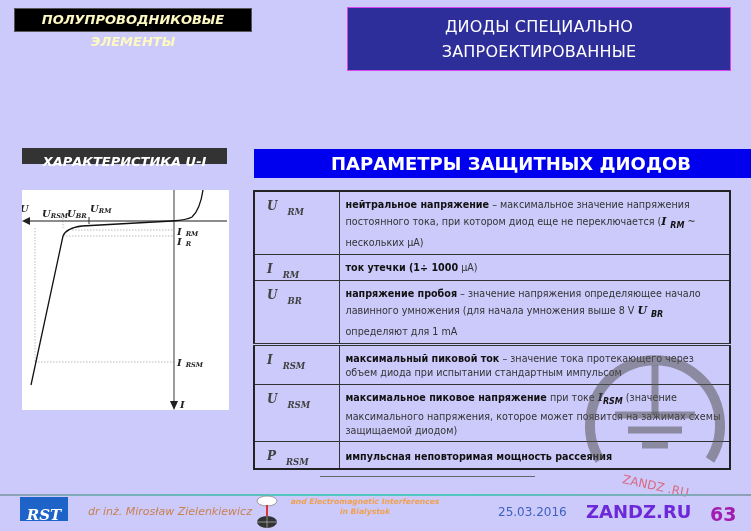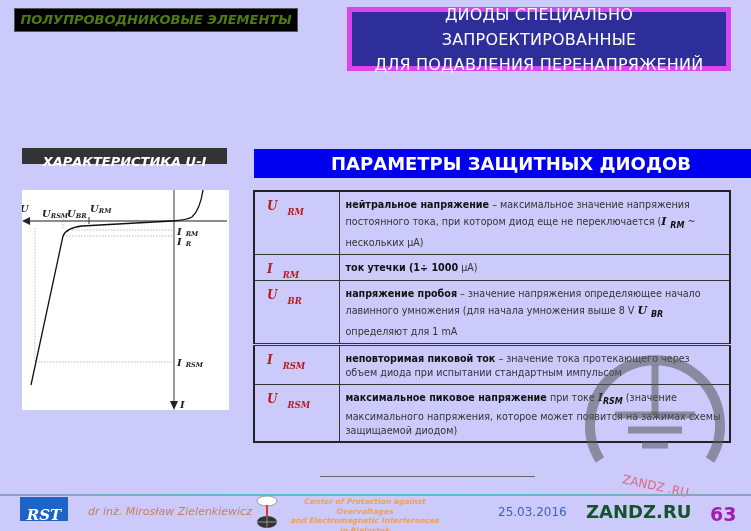--- a/index.html
+++ b/index.html
@@ -3,29 +3,29 @@
 <meta charset="utf-8">
 <style>
   * { box-sizing: border-box; margin: 0; padding: 0; }
   body {
     width: 751px; height: 531px; overflow: hidden;
     background: #cccafa;
     font-family: "DejaVu Sans", sans-serif;
     position: relative;
   }
   .section-tag {
-    position: absolute; left: 14px; top: 8px; width: 284px; height: 24px;
+    position: absolute; left: 14px; top: 8px; width: 238px; height: 24px;
     background: #000; border: 1px solid #555;
-    color: #4d7c0f; font-weight: bold; font-style: italic;
+    color: #fef9c3; font-weight: bold; font-style: italic;
     font-size: 13px; line-height: 22px; text-align: center;
     font-family: "DejaVu Sans", sans-serif;
   }
   .title-box {
     position: absolute; left: 347px; top: 7px; width: 384px; height: 64px;
-    background: #2e2e9b; border: 5px solid #d946ef;
+    background: #2e2e9b; border: 1px solid #d946ef;
     color: #fff; font-size: 16px; text-align: center;
     display: flex; flex-direction: column; justify-content: center;
     line-height: 25px; letter-spacing: 0.2px;
   }
   .char-title {
     position: absolute; left: 22px; top: 148px; width: 205px; height: 16px;
     background: #333; color: #fff; font-weight: bold; font-style: italic;
     font-size: 13px; line-height: 27px; text-align: center;
   }
   .chart-panel {
@@ -41,21 +41,21 @@
     position: absolute; left: 253px; top: 190px; width: 478px;
     border-collapse: collapse; border: 2px solid #222;
     font-size: 9.6px; color: #333;
   }
   table.params td {
     border: 1px solid #333; vertical-align: top;
   }
   td.sym {
     width: 85px; padding: 7px 0 0 12px;
     font-family: "DejaVu Serif", serif; font-style: italic; font-weight: bold;
-    font-size: 12px; color: #b91c1c; margin-top: 8px;
+    font-size: 12px; color: #404040; margin-top: 8px;
   }
   td.sym sub { font-size: 8.5px; margin-left: 10px; vertical-align: -5px; }
   td.desc { padding: 4px 6px 3px 6px; line-height: 17px; }
   td.desc b { color: #111; }
   .ital-sym { font-family: "DejaVu Serif", serif; font-style: italic; font-weight: bold; color:#111; font-size: 11px;}
   .ital-sym sub { font-size: 8px; font-family: "DejaVu Sans", sans-serif; }
   tr.double-top td { border-top: 3px double #333; }
 
   .footer-line-top {
     position: absolute; left: 80px; top: 475px; width: 215px; height: 1px; background: #666;
@@ -77,35 +77,34 @@
   .cloud-icon { position: absolute; left: 255px; top: 495px; width: 24px; height: 34px; }
   .center-text {
     position: absolute; left: 285px; top: 497px; width: 160px;
     font-size: 7.6px; font-weight: bold; font-style: italic; color: #f0a050;
     text-align: center; line-height: 9.5px;
   }
   .date {
     position: absolute; left: 498px; top: 505px; font-size: 12px; color: #4060c0;
   }
   .brand {
-    position: absolute; left: 586px; top: 501px; font-size: 18px; font-weight: bold; color: #14532d; text-align: center;
+    position: absolute; left: 586px; top: 501px; font-size: 18px; font-weight: bold; color: #6d28d9; text-align: center;
   }
   .page-num {
     position: absolute; left: 710px; top: 503px; font-size: 19px; font-weight: bold; color: #a21caf;
   }
   .watermark { position: absolute; left: 570px; top: 330px; width: 170px; height: 170px; pointer-events: none; }
 </style>
 </head>
 <body>
 
 <div class="section-tag">ПОЛУПРОВОДНИКОВЫЕ ЭЛЕМЕНТЫ</div>
 
 <div class="title-box">
   <div>ДИОДЫ СПЕЦИАЛЬНО ЗАПРОЕКТИРОВАННЫЕ</div>
-  <div>ДЛЯ ПОДАВЛЕНИЯ  ПЕРЕНАПРЯЖЕНИЙ</div>
 </div>
 
 <div class="char-title">ХАРАКТЕРИСТИКА U-I</div>
 
 <div class="chart-panel">
   <svg width="207" height="220" viewBox="0 0 207 220" font-family="DejaVu Serif, serif" font-style="italic" font-weight="bold">
 
     <line x1="13" y1="38" x2="13" y2="173" stroke="#bbb" stroke-dasharray="1.5,1.5" stroke-width="1"></line>
     <line x1="41" y1="28" x2="41" y2="38" stroke="#bbb" stroke-dasharray="1.5,1.5" stroke-width="1"></line>
     <line x1="50" y1="40" x2="152" y2="40" stroke="#bbb" stroke-dasharray="1.5,1.5" stroke-width="1"></line>
@@ -143,25 +142,29 @@
   <tr style="height:24px">
     <td class="sym"><span>I</span><sub>RM</sub></td>
     <td class="desc"><b>ток утечки (1÷ 1000</b><span> μA)</span></td>
   </tr>
   <tr style="height:52px">
     <td class="sym"><span>U</span><sub>BR</sub></td>
     <td class="desc"><b>напряжение пробоя</b><span> – значение напряжения определяющее начало лавинного умножения (для начала умножения выше 8 V </span><span class="ital-sym"><span>U</span> <sub>BR</sub></span><span> определяют для 1 mA</span></td>
   </tr>
   <tr class="double-top" style="height:40px">
     <td class="sym"><span>I</span><sub>RSM</sub></td>
-    <td class="desc" style="line-height:14px;padding-top:6px"><b>неповторимая пиковой ток</b><span> – значение тока протекающего через объем диода при испытании стандартным импульсом</span></td>
+    <td class="desc" style="line-height:14px;padding-top:6px"><b>максимальный пиковой ток</b><span> – значение тока протекающего через объем диода при испытании стандартным импульсом</span></td>
   </tr>
   <tr style="height:48px">
     <td class="sym"><span>U</span><sub>RSM</sub></td>
     <td class="desc" style="line-height:14px;padding-top:6px"><b>максимальное пиковое напряжение</b><span>  при токе </span><span class="ital-sym"><span>I</span><sub>RSM</sub></span><span>  (значение максимального напряжения, которое может появится на зажимах схемы защищаемой диодом)</span></td>
+  </tr>
+  <tr style="height:28px">
+    <td class="sym"><span>P</span><sub>RSM</sub></td>
+    <td class="desc" style="padding-top:6px"><b>импульсная неповторимая мощность рассеяния</b><span></span></td>
   </tr>
 </tbody>
   </table>
 
 <svg class="watermark" viewBox="0 0 170 170">
   <path d="M 30 130 A 65 65 0 1 1 140 130" fill="none" stroke="#555" stroke-opacity="0.55" stroke-width="10"></path>
   <line x1="85" y1="35" x2="85" y2="85" stroke="#555" stroke-opacity="0.55" stroke-width="7"></line>
   <line x1="45" y1="85" x2="125" y2="85" stroke="#555" stroke-opacity="0.55" stroke-width="7"></line>
   <line x1="58" y1="100" x2="112" y2="100" stroke="#555" stroke-opacity="0.55" stroke-width="7"></line>
   <line x1="72" y1="115" x2="98" y2="115" stroke="#555" stroke-opacity="0.55" stroke-width="7"></line>
@@ -176,20 +179,19 @@
 
 <svg class="cloud-icon" viewBox="0 0 24 34">
   <ellipse cx="12" cy="6" rx="10" ry="5" fill="#fff" stroke="#888" stroke-width="0.8"></ellipse>
   <line x1="12" y1="10" x2="12" y2="22" stroke="#e03030" stroke-width="2"></line>
   <ellipse cx="12" cy="27" rx="10" ry="6" fill="#333"></ellipse>
   <line x1="2" y1="27" x2="22" y2="27" stroke="#aaa" stroke-width="0.8"></line>
   <line x1="12" y1="21" x2="12" y2="33" stroke="#aaa" stroke-width="0.8"></line>
 </svg>
 
 <div class="center-text">
-  <div>Center of Protection against Overvoltages</div>
   <div>and Electromagnetic Interferences</div>
   <div>in Bialystok</div>
 </div>
 
 <div class="date">25.03.2016</div>
 <div class="brand">ZANDZ.RU</div>
 <div class="page-num">63</div>
 
 </body></html>

